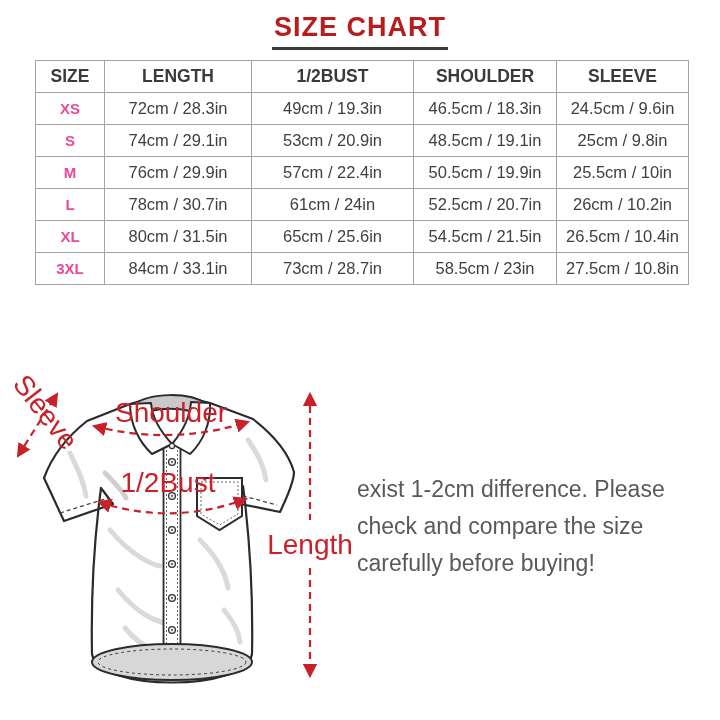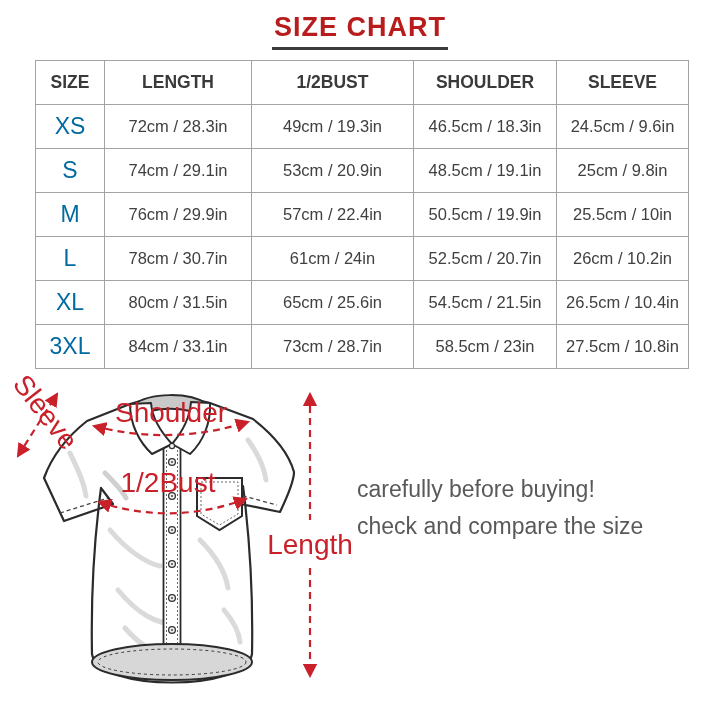--- a/index.html
+++ b/index.html
@@ -8,24 +8,24 @@
 
   
   .title-wrap{position:absolute;top:12px;left:0;width:720px;text-align:center;}
   .title{display:inline-block;font-size:27px;font-weight:bold;letter-spacing:1px;color:#b91c1c;
          border-bottom:3px solid #3b3b3b;padding:0 2px 4px 2px;}
 
   
   table.size-table{position:absolute;left:35px;top:60px;width:653px;border-collapse:collapse;
                    table-layout:fixed;background:#fff;}
   .size-table th,.size-table td{border:1px solid #a3a3a3;height:31px;text-align:center;vertical-align:middle;
-                   padding:6px 2px;white-space:nowrap;overflow:hidden;}
+                   padding:0 2px;white-space:nowrap;overflow:hidden;}
   .size-table th{font-size:17.5px;font-weight:bold;color:#3a3a3a;}
   .size-table td{font-size:16.5px;font-weight:normal;color:#404040;}
-  .size-table td.size-col{font-weight:normal;color:#0369a1;font-size:23px;}
+  .size-table td.size-col{font-weight:bold;color:#ec4899;font-size:15px;}
   col.c-size{width:69px;} col.c-length{width:147px;} col.c-bust{width:162px;}
   col.c-shoulder{width:143px;} col.c-sleeve{width:132px;}
 
   
   .diagram{position:absolute;left:0;top:358px;width:400px;height:362px;}
 
   
   .note{position:absolute;left:357px;top:471px;width:330px;font-size:23px;line-height:37px;color:#59595b;}
   .note b{font-weight:bold;color:#4b4b4d;}
 </style>
@@ -169,17 +169,18 @@
 
     <g fill="#c9202a" font-family="Liberation Sans, sans-serif" font-size="28" text-anchor="middle">
       <text transform="translate(38,60) rotate(52)" x="0" y="0">Sleeve</text>
       <text x="171" y="64">Shoulder</text>
       <text x="168" y="134">1/2Bust</text>
       <text x="310" y="196">Length</text>
     </g>
   </svg>
 
   <div class="note">
+    <div>exist 1-2cm difference. Please</div>
+    <div>check and compare the size</div>
     <div>carefully before buying!</div>
-    <div>check and compare the size</div>
   </div>
 
 </div>
 
 </body></html>

